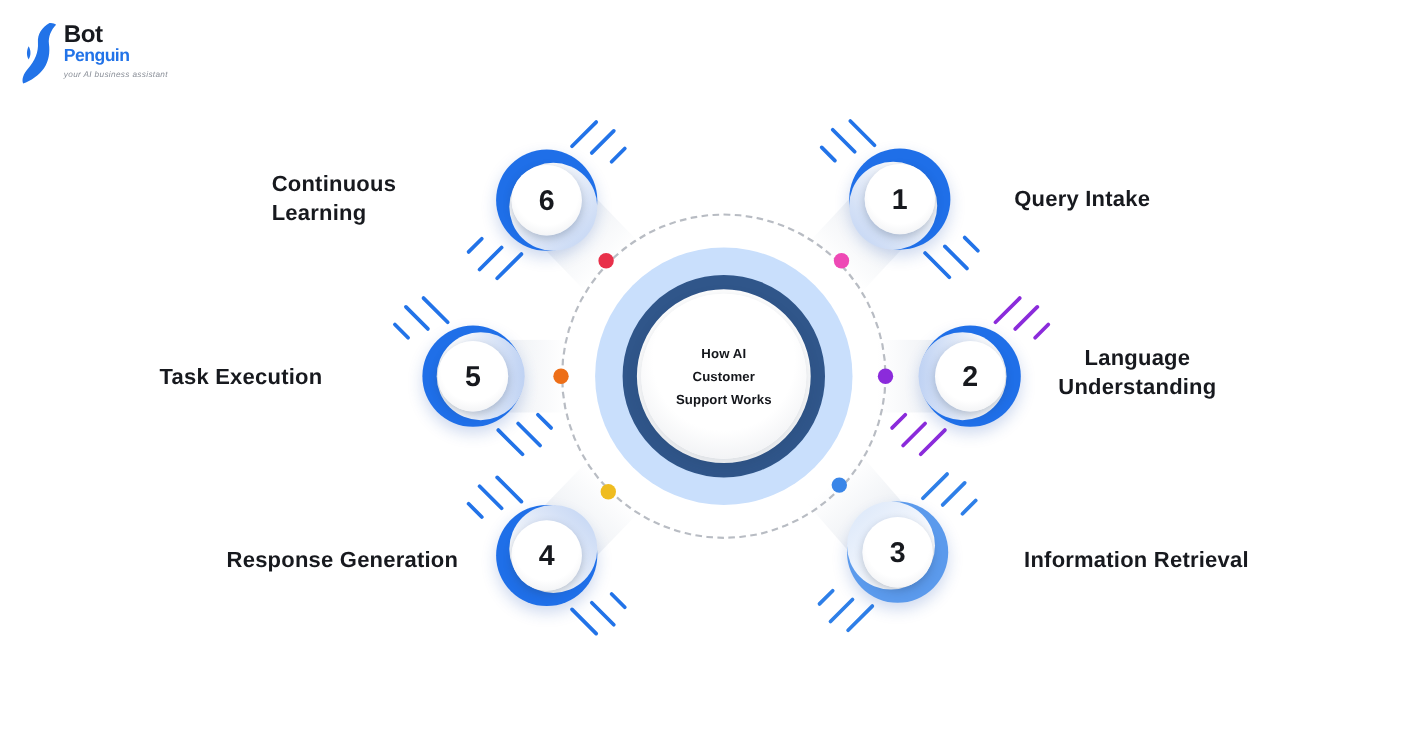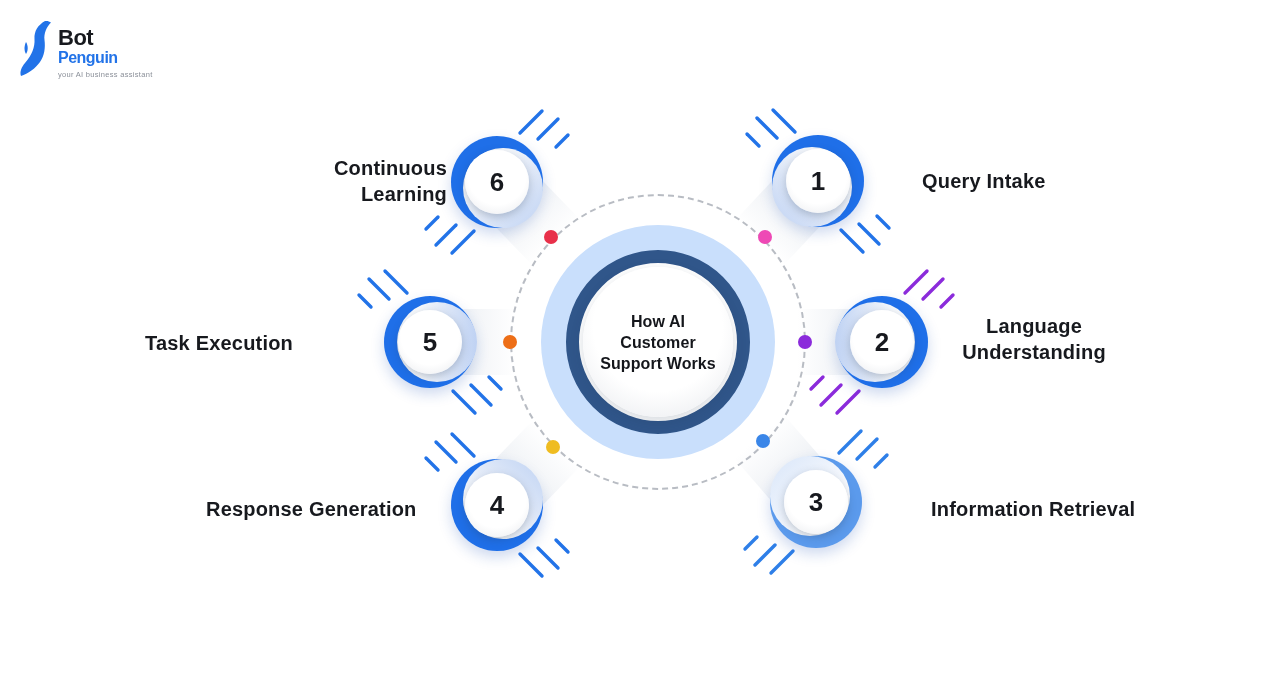--- a/index.html
+++ b/index.html
@@ -3,26 +3,26 @@
 <meta charset="utf-8">
 <style>
   html,body{margin:0;padding:0;}
   body{
     width:1288px;height:686px;position:relative;overflow:hidden;
     background:#ffffff;
     font-family:"Liberation Sans","DejaVu Sans",sans-serif;
     -webkit-font-smoothing:antialiased;
   }
   
-  .logo{position:absolute;left:18px;top:20px;display:flex;align-items:flex-end;z-index:10;}
+  .logo{position:absolute;left:18px;top:20px;display:flex;align-items:flex-start;z-index:10;}
   .logo svg{display:block;}
   .logo-text{margin-left:6px;line-height:1;}
   .logo-bot{font-size:22px;font-weight:700;color:#17191E;letter-spacing:-0.5px;}
   .logo-penguin{font-size:16px;font-weight:700;color:#2273E8;letter-spacing:-0.5px;margin-top:1px;}
-  .logo-tag{font-size:7.5px;color:#8a8f98;margin-top:5px;letter-spacing:0.3px;}
+  .logo-tag{font-size:7.5px;color:#8a8f98;font-style:italic;margin-top:5px;letter-spacing:0.3px;}
   
   .stage{position:absolute;inset:0;}
   
   .beam{position:absolute;width:130px;height:66px;z-index:1;
     background:linear-gradient(to right,#e2e6ed 0%,#edf0f4 40%,rgba(255,255,255,0) 85%);}
   #b1{left:726px;top:176px;transform:rotate(133deg);}
   #b2{left:778px;top:309px;transform:rotate(180deg);}
   #b3{left:724px;top:438px;transform:rotate(-131deg);}
   #b4{left:460px;top:443px;transform:rotate(-46deg);}
   #b5{left:405px;top:309px;transform:rotate(0deg);}
@@ -32,21 +32,21 @@
     border:2px dashed #b8bcc3;box-sizing:border-box;z-index:2;}
   
   .hub{position:absolute;left:541px;top:225px;width:234px;height:234px;border-radius:50%;
     background:#C9DFFC;z-index:3;}
   .hub-ring{position:absolute;left:25px;top:25px;width:184px;height:184px;border-radius:50%;
     background:#ffffff;border:13px solid #30568A;box-sizing:border-box;}
   .hub-inner{position:absolute;left:42px;top:42px;width:150px;height:150px;border-radius:50%;
     background:radial-gradient(circle at 50% 40%,#ffffff 55%,#f3f4f6 76%,#e9eaee 88%,#fcfcfd 100%);
     box-shadow:0 5px 14px rgba(30,50,80,.18);
     display:flex;align-items:center;justify-content:center;text-align:center;}
-  .hub-title{font-size:16px;font-weight:700;color:#14161B;line-height:21px;letter-spacing:0.1px;}
+  .hub-title{font-size:12px;font-weight:700;color:#14161B;line-height:21px;letter-spacing:0.1px;}
   
   .dot{position:absolute;width:14px;height:14px;border-radius:50%;z-index:4;}
   #d1{left:758px;top:230px;} #d2{left:798px;top:335px;} #d3{left:756px;top:434px;}
   #d4{left:546px;top:440px;} #d5{left:503px;top:335px;} #d6{left:544px;top:230px;}
   
   .node{position:absolute;width:92px;height:92px;z-index:5;}
   #n1{left:772px;top:135px;} #n2{left:836px;top:296px;} #n3{left:770px;top:456px;}
   #n4{left:451px;top:459px;} #n5{left:384px;top:296px;} #n6{left:451px;top:136px;}
   .hashes{position:absolute;left:-29px;top:-29px;width:150px;height:150px;overflow:visible;}
   .hashes line{stroke-width:3.4;stroke-linecap:round;}
@@ -66,21 +66,21 @@
   #n5 .crescent{transform:translate(7px,0);   background:linear-gradient(270deg,#BFD2F3 0%,#F7F9FC 72%);}
   #n6 .crescent{transform:translate(6px,6px); background:linear-gradient(315deg,#BFD2F3 0%,#F7F9FC 72%);}
   
   .lbl{position:absolute;z-index:6;font-size:20px;font-weight:600;color:#17191E;
     line-height:26px;letter-spacing:0.2px;white-space:nowrap;}
   #l1{left:922px;top:168px;}
   #l2{left:924px;top:313px;width:220px;text-align:center;white-space:normal;}
   #l3{left:899px;top:496px;margin-left:32px;}
   #l4{left:206px;top:496px;}
   #l5{left:145px;top:330px;width:200px;text-align:left;}
-  #l6{left:247px;top:155px;width:200px;text-align:right;white-space:normal;}
+  #l6{left:247px;top:155px;width:200px;text-align:left;white-space:normal;}
 </style>
 </head>
 <body>
 
 <div class="logo">
   <span>
     <svg width="34" height="58" viewBox="0 0 34 58">
       <path fill="#2273E8" d="M27,1 C20,5 16,11 16.5,19 C17,27 14,35 7,43 C3.5,47 1.5,52 3,56
         C10,53.5 17.5,48.5 22,42 C26.5,35.5 27.5,27.5 26.5,20 C25.7,13.5 28.5,7 33,2.5
         C31.5,1.4 29.3,0.6 27,1 Z"></path>

